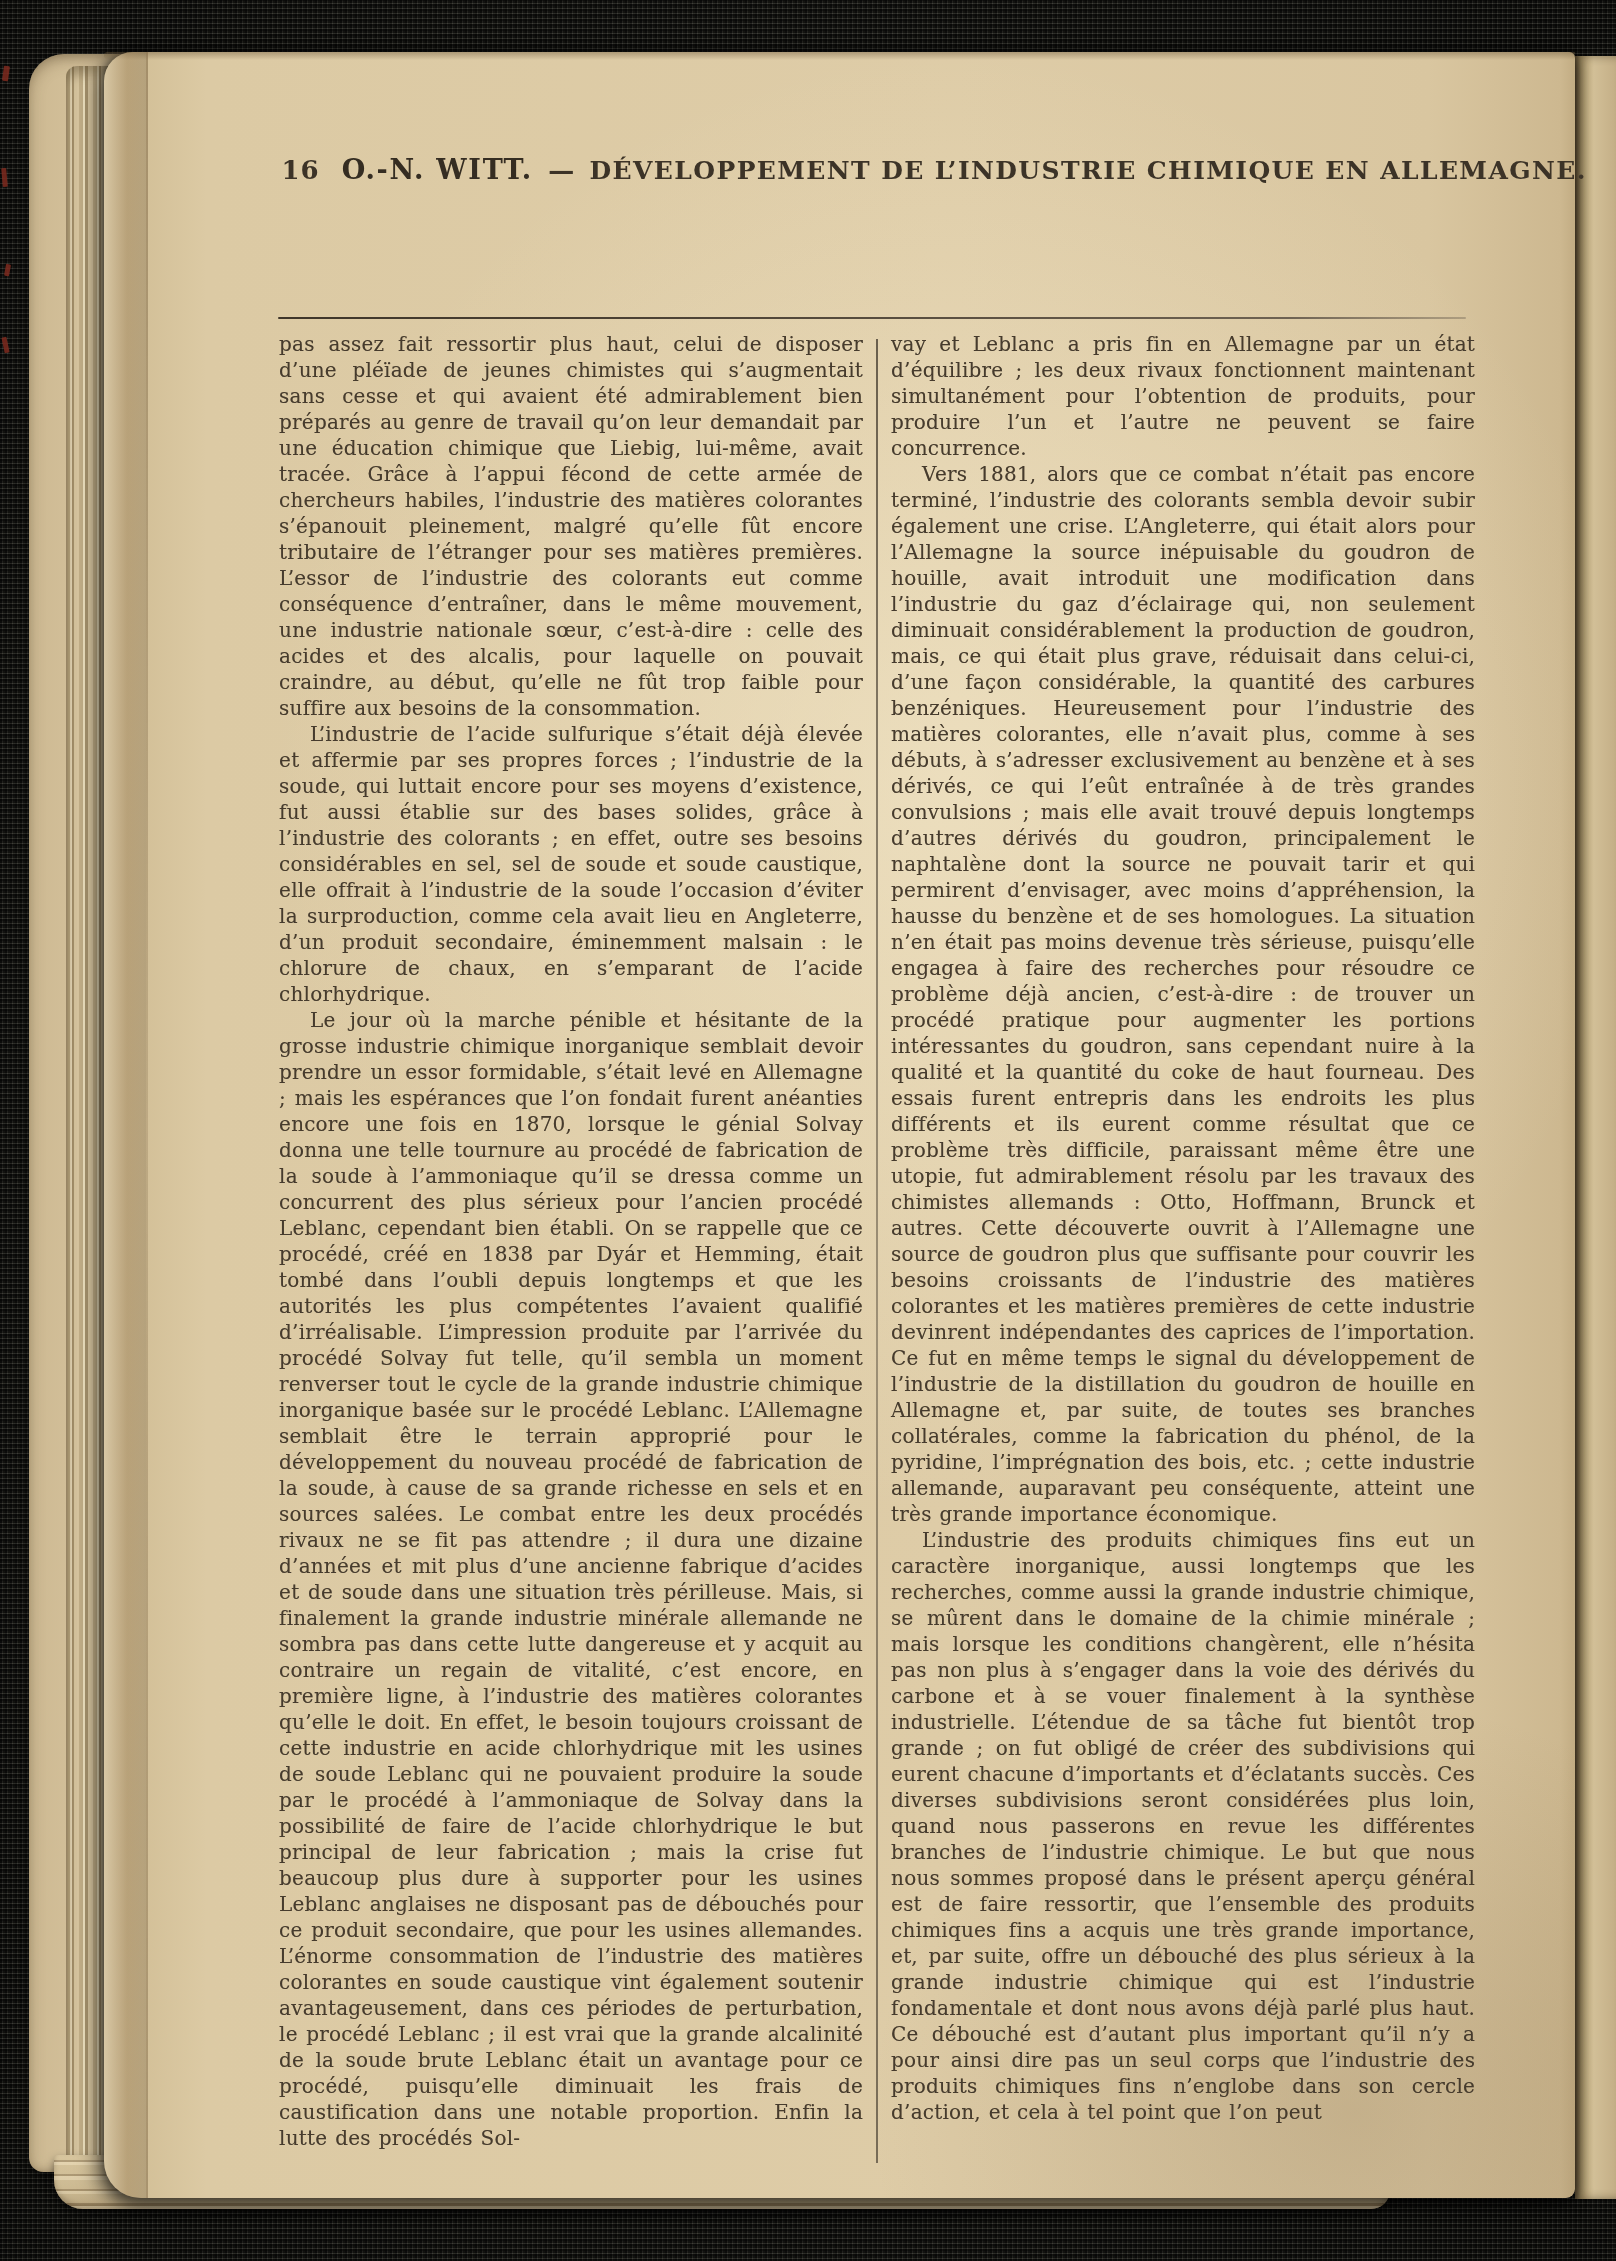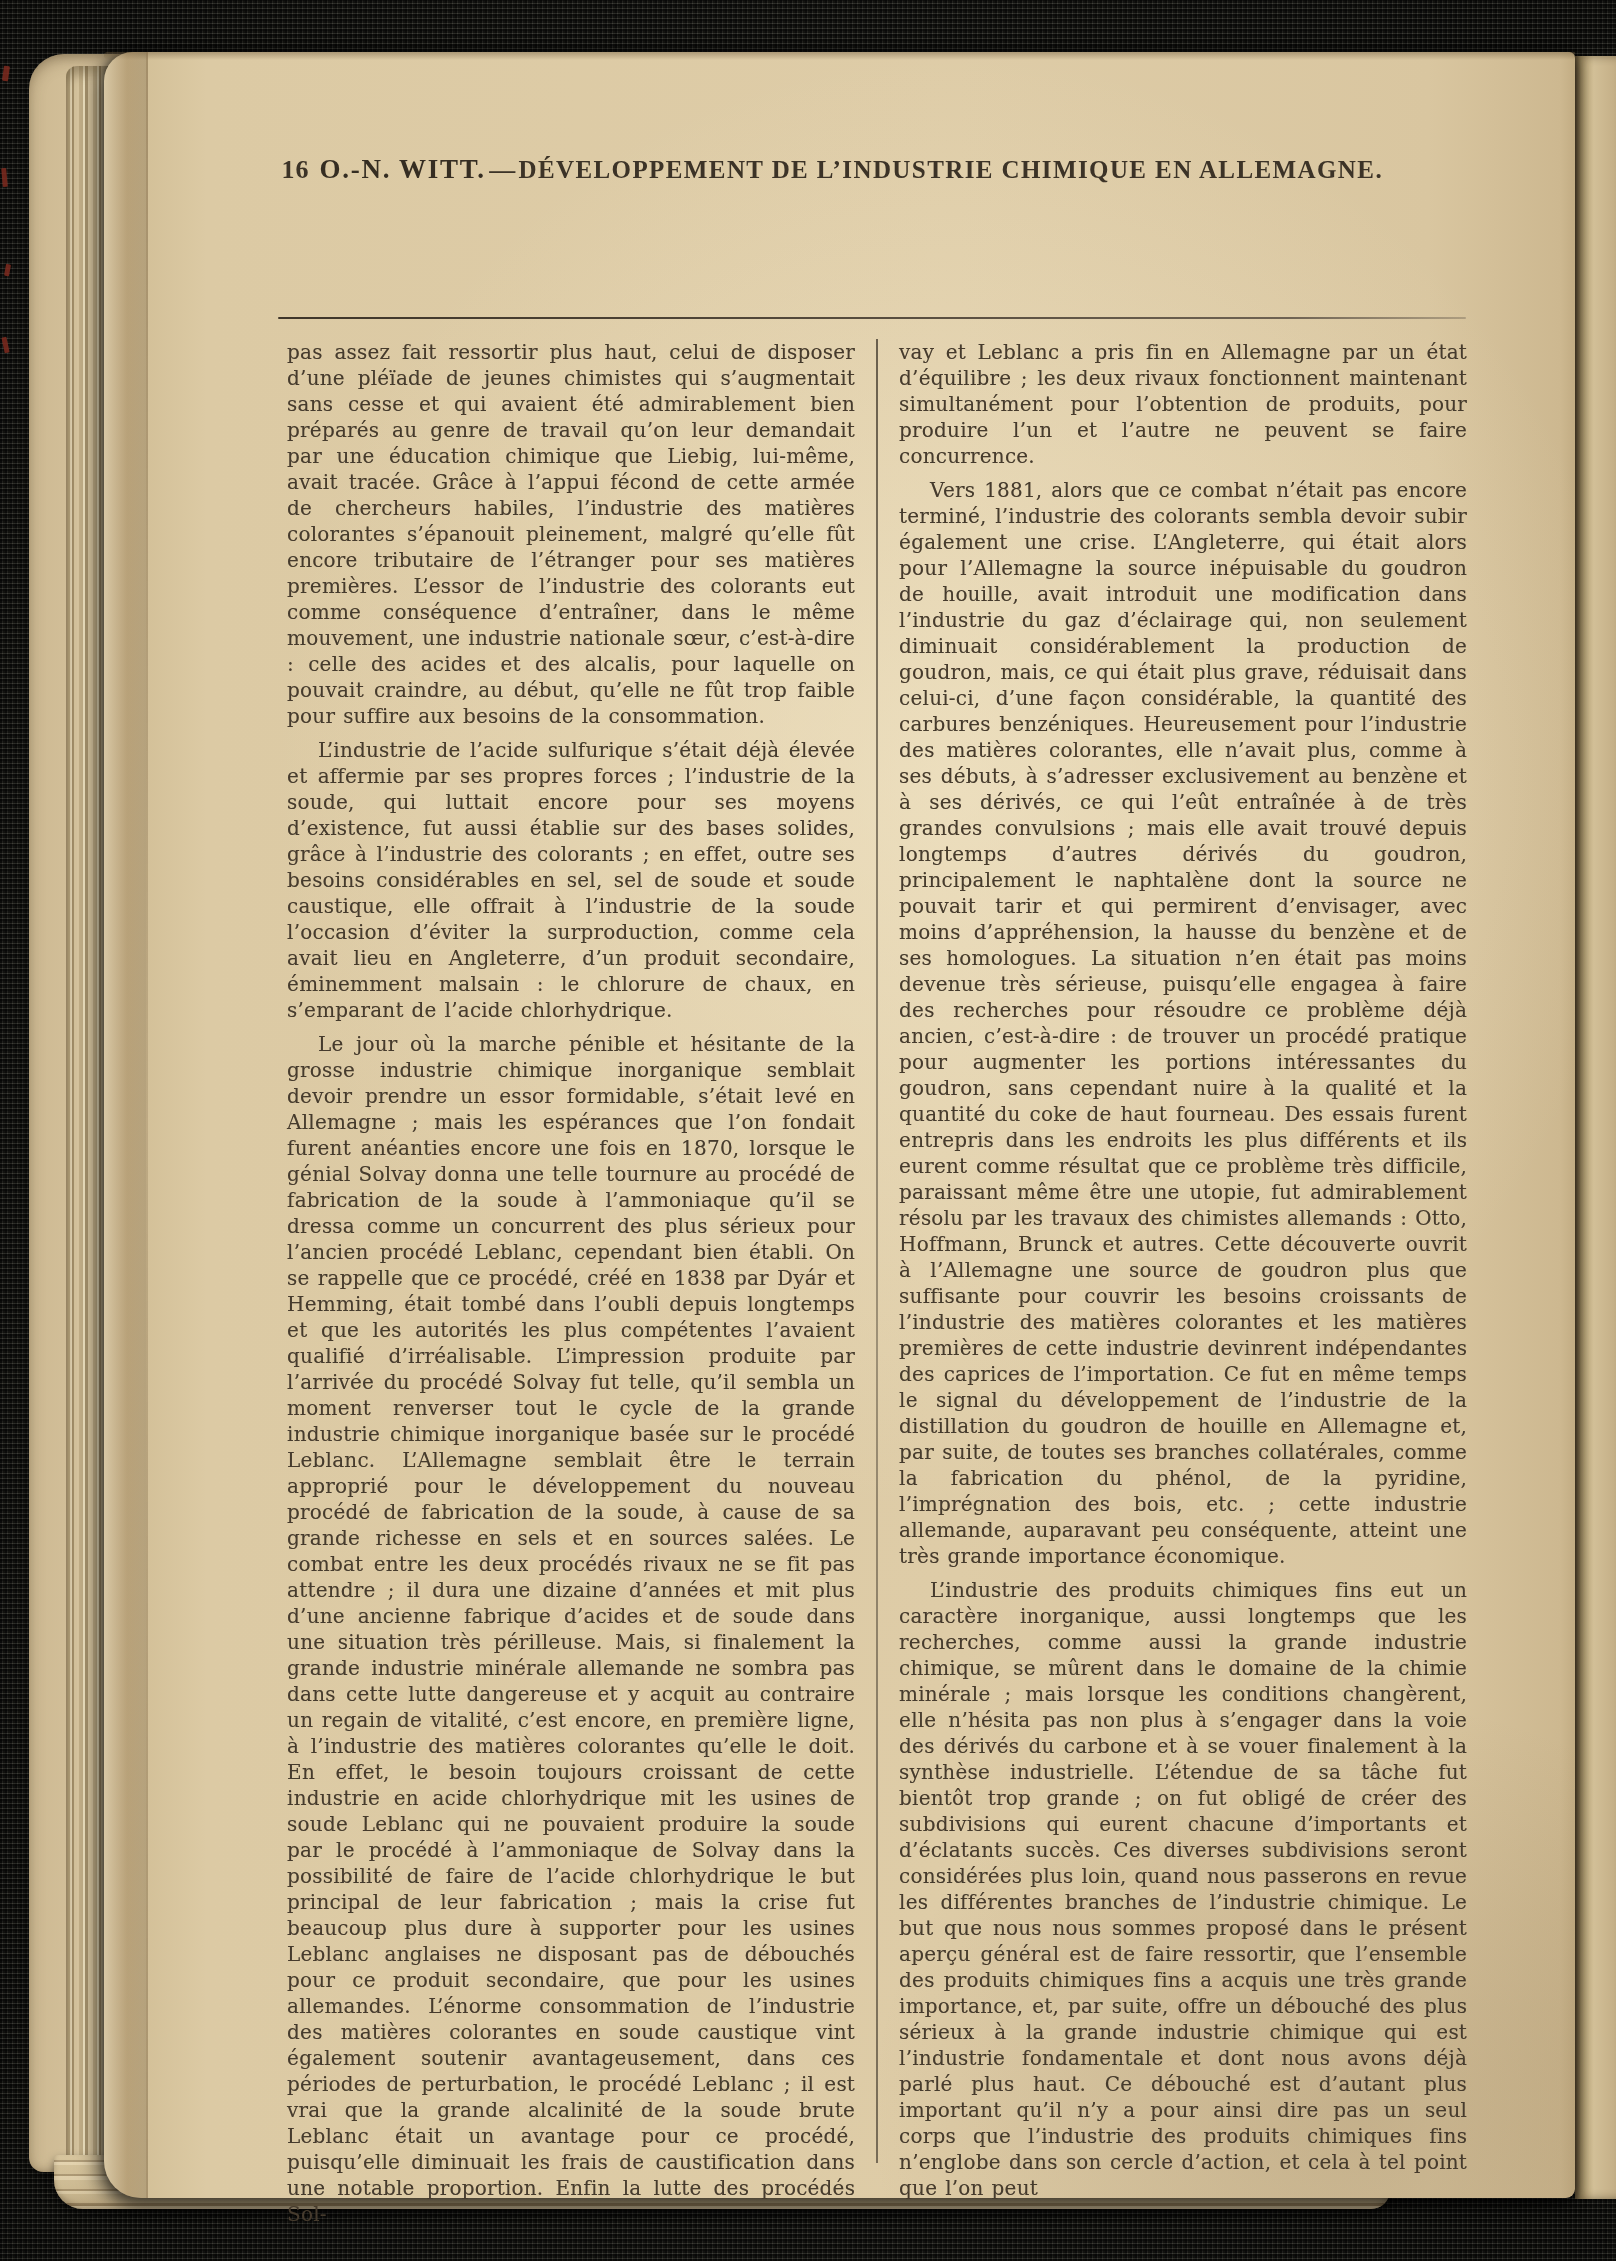--- a/index.html
+++ b/index.html
@@ -77,43 +77,42 @@
     filter:blur(0.6px);
   }
   .curl-shade{
     position:absolute;left:0;top:0;bottom:0;width:42px;border-radius:29px 0 0 37px;
     background:linear-gradient(90deg, rgba(255,246,220,0.4) 0%, rgba(150,122,82,0.35) 55%, rgba(90,70,40,0.25) 100%);
   }
 
   
   .print{position:absolute;left:174px;top:84px;width:1199px;color:#463b2d;}
   .page-header{
-    display:flex;align-items:baseline;gap:10px;
+    display:flex;align-items:baseline;gap:22px;
     padding-left:3.4px;padding-top:11.2px;
     white-space:nowrap;
-    font-family:Liberation Serif, serif;
   }
   .page-num{font-size:26px;font-weight:bold;letter-spacing:1.1px;color:#3c3327;}
   .hdr-author{font-size:27px;font-weight:bold;letter-spacing:1.7px;color:#352d22;}
   .hdr-sep{font-size:26px;font-weight:bold;color:#3c3327;margin:0 -6.7px;}
   .hdr-title{font-size:25px;font-weight:bold;letter-spacing:1.4px;color:#3c3327;margin-top:9px;}
   .header-rule{
     position:absolute;left:0px;top:181px;width:1188px;height:2.2px;border:none;margin:0;
     background:linear-gradient(90deg,#3f362a 0%,#4a4033 28%,#5d5243 60%,#6e6252 85%,rgba(110,98,82,0.4) 100%);
     border-radius:1.1px;
   }
   .columns{
     position:absolute;left:1.1px;top:195px;width:1197px;
     display:flex;gap:28px;
   }
   .col{width:584px;font-size:20px;line-height:26px;text-align:justify;
     letter-spacing:0.2px;word-spacing:1.4px;
     text-shadow:0 0 0.6px rgba(70,59,45,0.35);
   }
-  .col p{margin:8px;}
+  .col p{margin:0;}
   .col p.indent{text-indent:31px;}
   .col-divider{
     position:absolute;left:597px;top:7.9px;width:1.7px;height:1824px;
     background:linear-gradient(180deg, rgba(75,66,52,0.8), rgba(75,66,52,0.45) 55%, rgba(75,66,52,0.7));
   }
 </style>
 </head>
 <body>
 
 <div class="cloth"></div>

